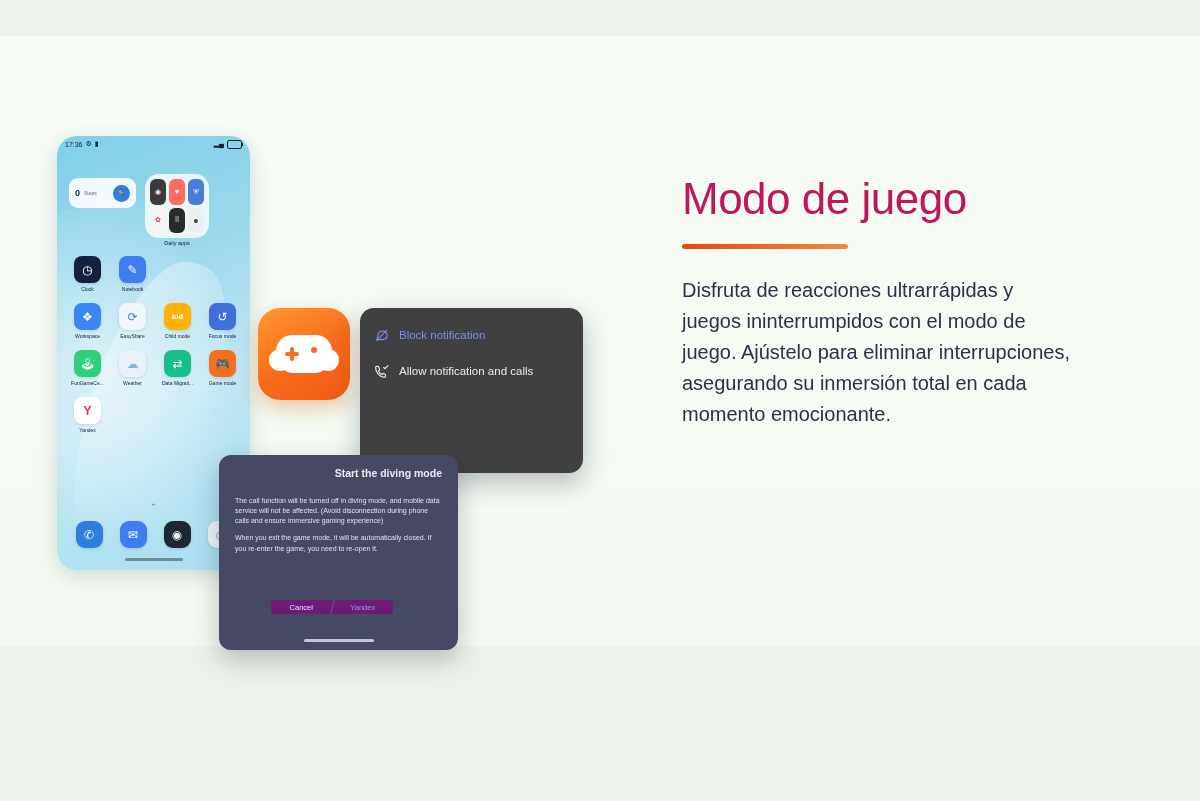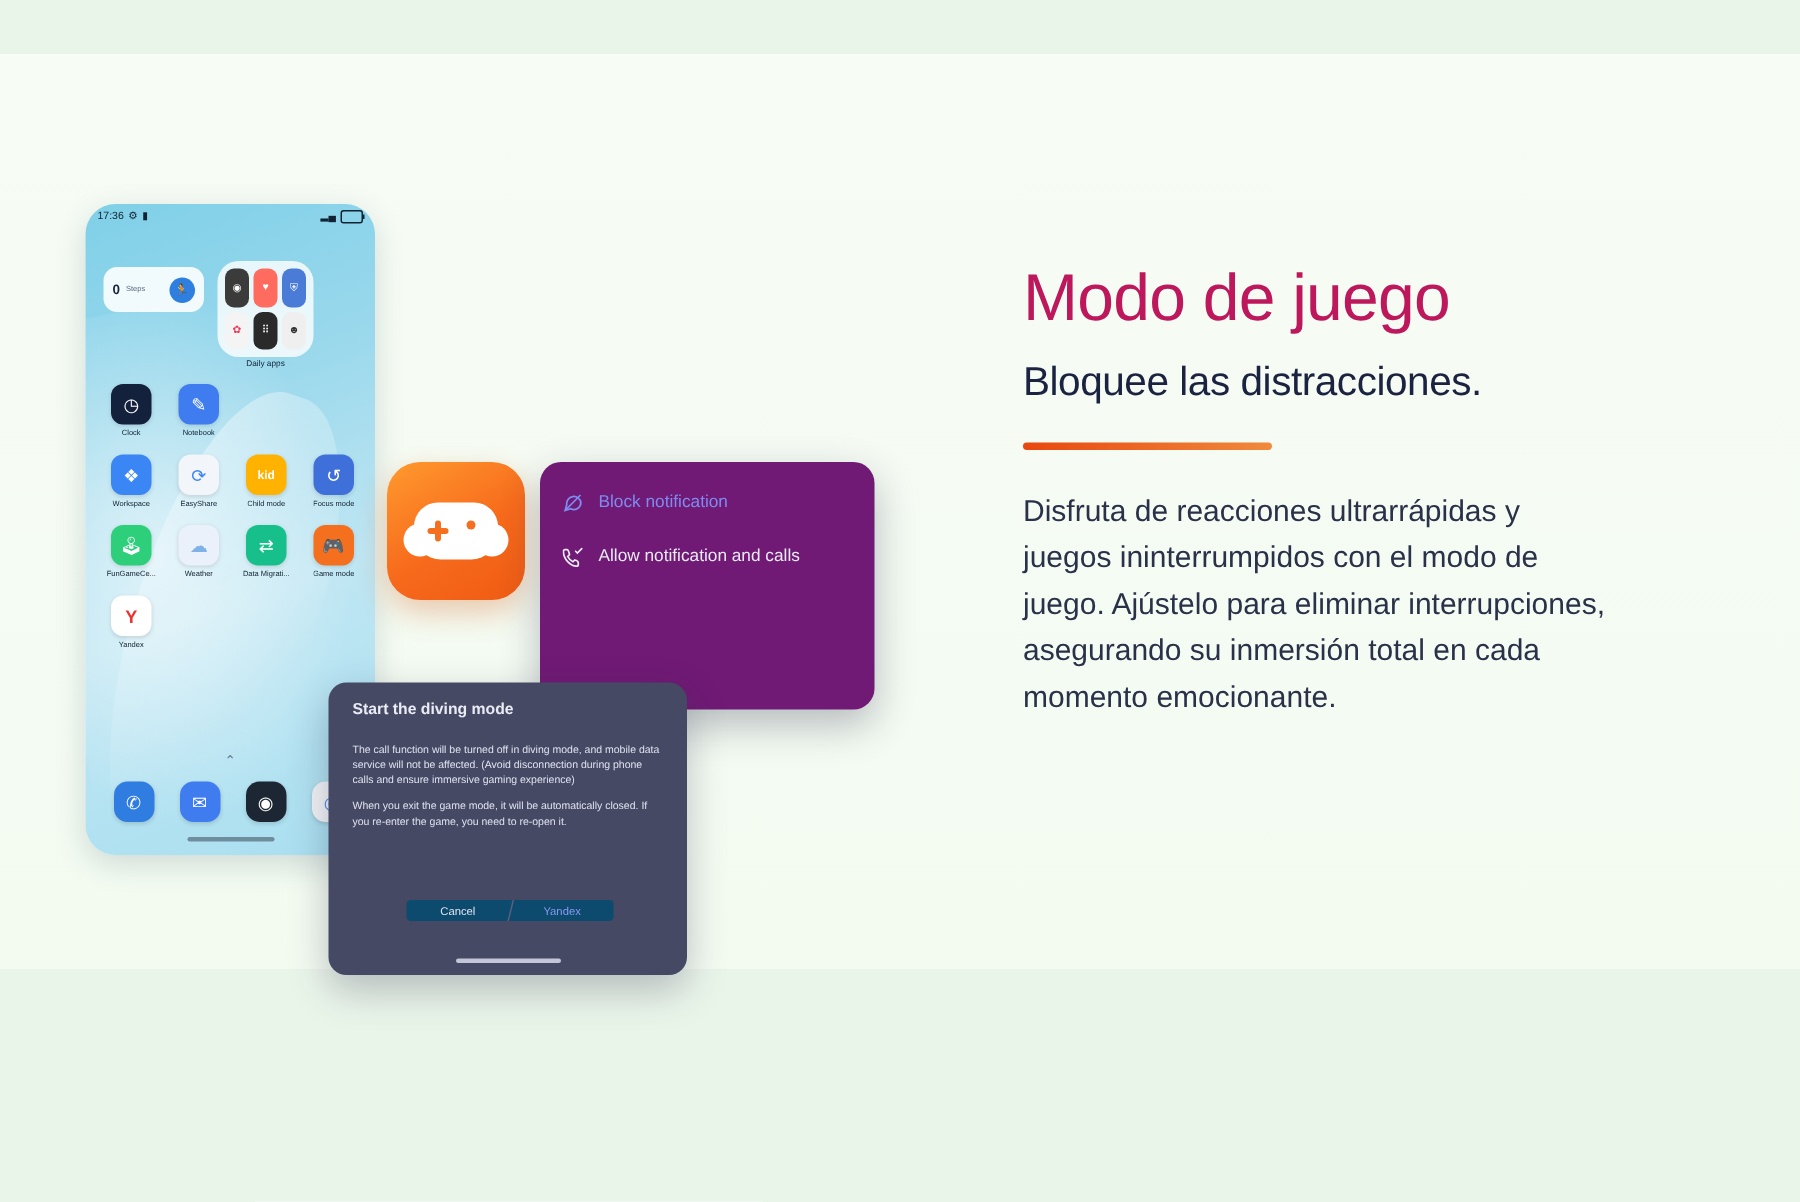--- a/index.html
+++ b/index.html
@@ -268,21 +268,21 @@
   .pad .btn2 { position:absolute; right:7px; top:20px; width:6px;height:6px;border-radius:50%;background:#f4701e;}
 
   
   .menu {
     position: absolute;
     left: 360px;
     top: 272px;
     width: 223px;
     height: 165px;
     border-radius: 14px;
-    background: #701a75;
+    background: #404040;
     box-shadow: 0 10px 26px rgba(40,40,70,0.3);
     padding: 9px 0;
     box-sizing: border-box;
   }
   .menu-row {
     height: 36px;
     display: flex;
     align-items: center;
     padding: 0 14px;
     box-sizing: border-box;
@@ -305,36 +305,36 @@
     background: #454964;
     box-shadow: 0 10px 26px rgba(40,40,70,0.28);
     color: #e9ebf5;
     padding: 12px 16px;
     box-sizing: border-box;
   }
   .dialog h4 {
     margin: 0 0 17px 0;
     font-size: 10.5px;
     font-weight: bold;
-    text-align: left;
+    text-align: right;
   }
   .dialog p {
     margin: 0 0 7px 0;
     font-size: 7px;
     line-height: 1.45;
     color: #dfe2f0;
   }
   .dialog-buttons {
     position: absolute;
     left: 52px;
     bottom: 36px;
-    width: 138px;
+    width: 122px;
     height: 14px;
     display: flex;
-    background: #0c4a6e;
+    background: #701a75;
     border-radius: 3px;
     overflow: hidden;
   }
   .dlg-btn {
     flex: 1;
     display:flex; align-items:center; justify-content:center;
     font-size: 7.5px;
     color: #e4e7f3;
   }
   .dlg-btn.primary { color: #8d9bf5; }
@@ -495,20 +495,19 @@
         <div class="dlg-btn">Cancel</div>
         <div class="dlg-sep"></div>
         <div class="dlg-btn primary">Yandex</div>
       </div>
       <div class="dialog-ind"></div>
     </div>
 
     <div class="copy">
       <h1 class="headline">Modo de juego</h1>
       <div class="subhead">
-        <div>Bloquee las distracciones.</div>
       </div>
       <div class="rule"></div>
       <div class="body-copy">Disfruta de reacciones ultrarrápidas y juegos ininterrumpidos con el modo de juego. Ajústelo para eliminar interrupciones, asegurando su inmersión total en cada momento emocionante.</div>
     </div>
 
   </div>
 </div>
 
 </body></html>

